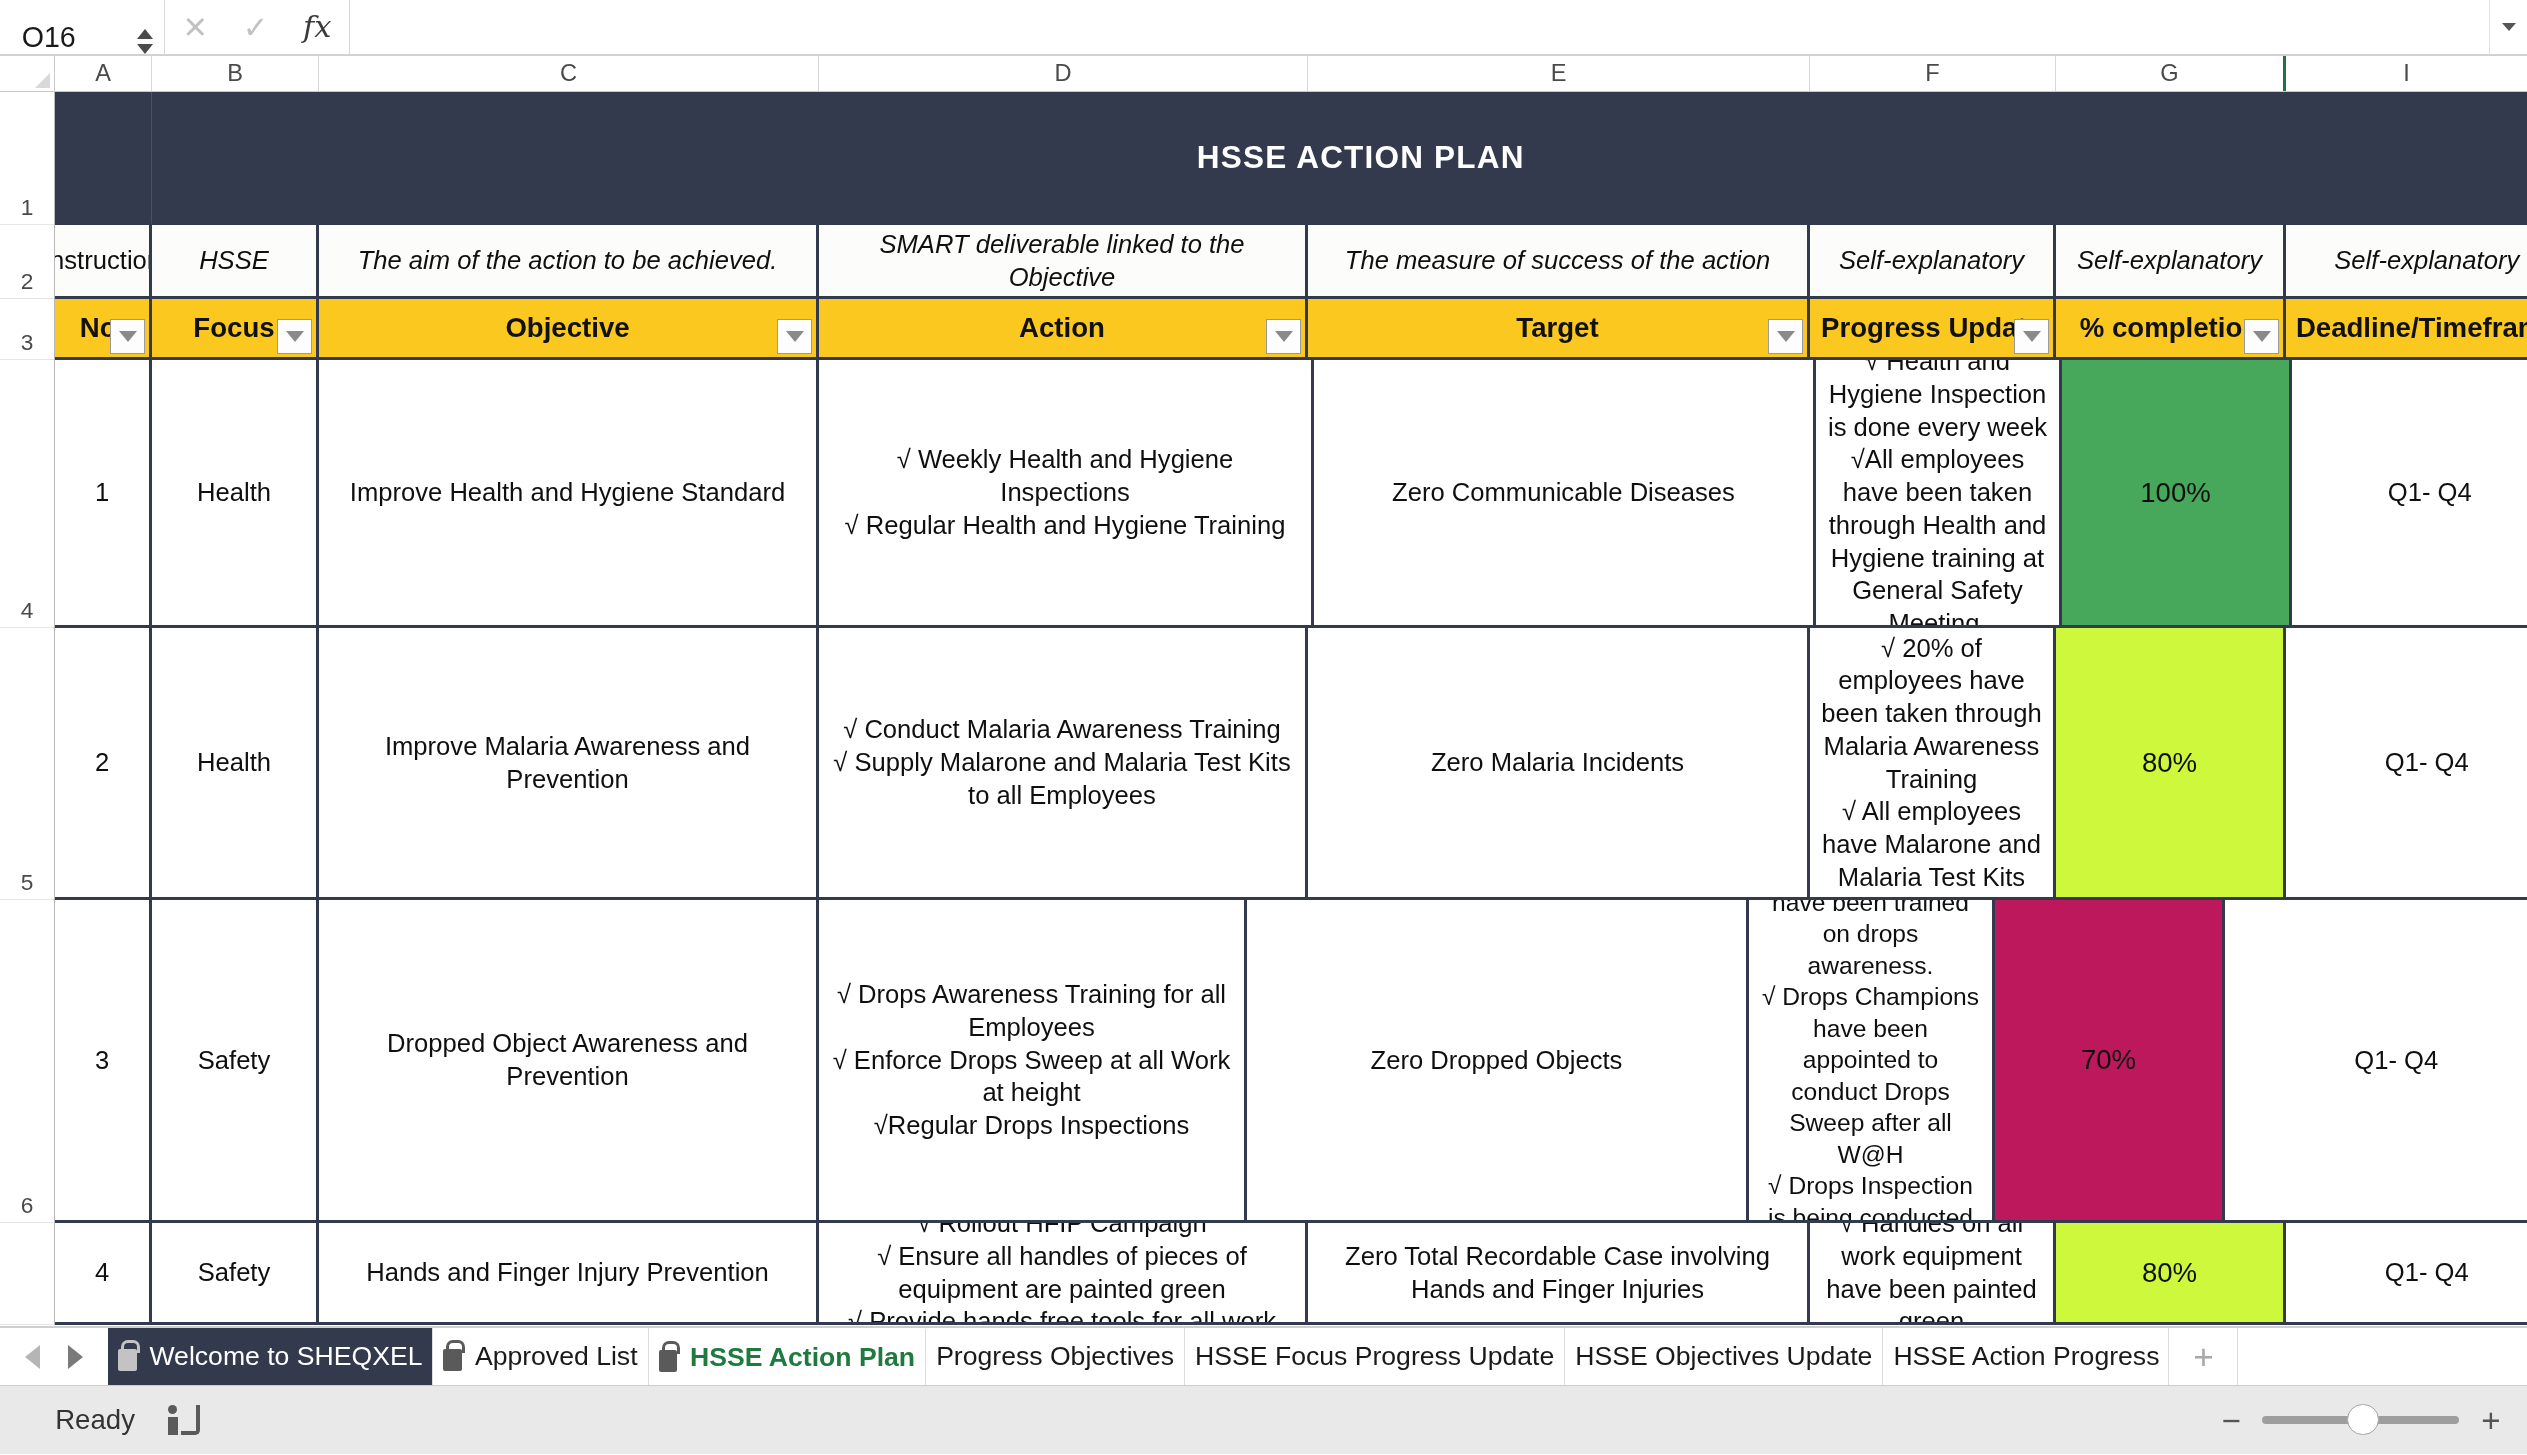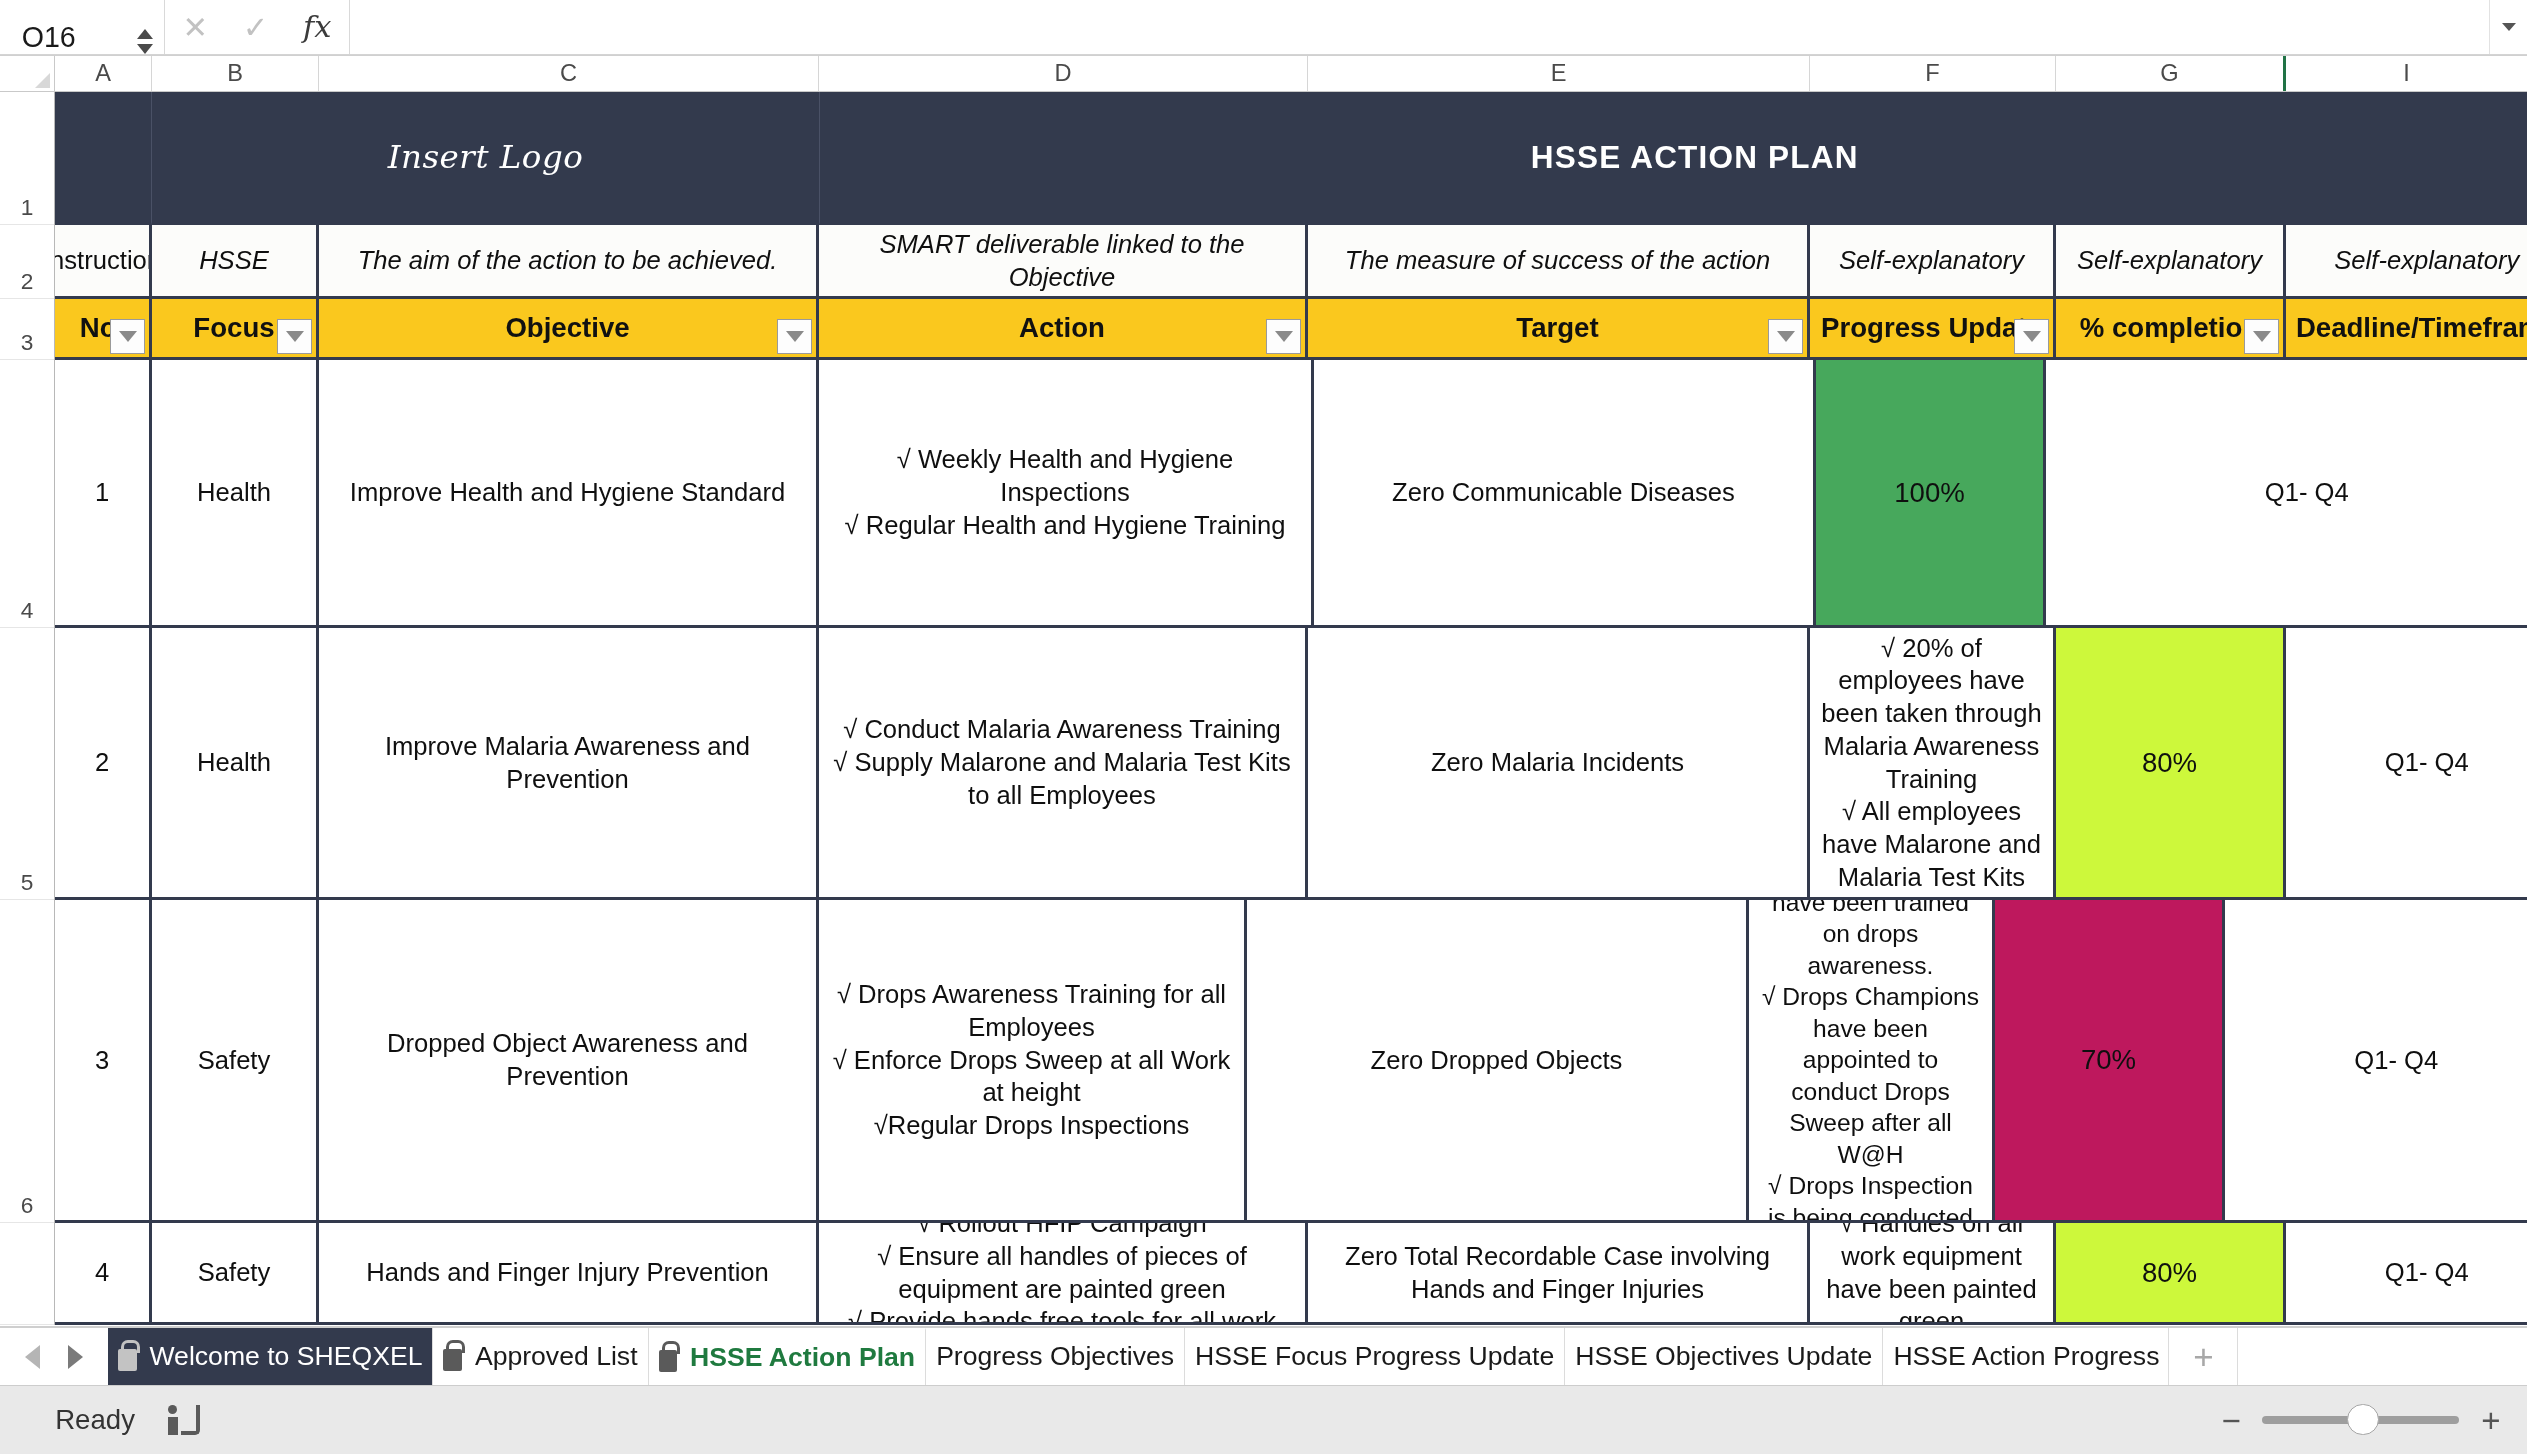--- a/index.html
+++ b/index.html
@@ -347,21 +347,20 @@
       <div class="rowhead" style="height:268px">4</div>
       <div class="rowhead" style="height:272px">5</div>
       <div class="rowhead" style="height:323px">6</div>
       <div class="rowhead" style="height:102px"></div>
     </div>
 
     <div id="grid-cols">
 
       <div class="srow" style="height:133px">
         <div class="banner" style="width:97px"></div>
-        <div class="banner logo-cell" style="width:668px">Insert Logo</div>
         <div class="banner title-cell" style="flex:1">HSSE ACTION PLAN</div>
       </div>
 
       <div class="srow" style="height:74px">
         <div class="cell instr plain" style="width:97px">Instruction</div>
         <div class="cell instr" style="width:167px">HSSE</div>
         <div class="cell instr" style="width:500px">The aim of the action to be achieved.</div>
         <div class="cell instr" style="width:489px">SMART deliverable linked to the Objective</div>
         <div class="cell instr" style="width:502px">The measure of success of the action</div>
         <div class="cell instr" style="width:246px">Self-explanatory</div>
@@ -403,20 +402,22 @@
         </div>
       </div>
 
       <div class="srow" style="height:268px">
         <div class="cell" style="width:97px">1</div>
         <div class="cell" style="width:167px">Health</div>
         <div class="cell" style="width:500px">Improve Health and Hygiene Standard</div>
         <div class="cell" style="width:495px">√ Weekly Health and Hygiene Inspections
 √ Regular Health and Hygiene Training</div>
         <div class="cell" style="width:502px">Zero Communicable Diseases</div>
+        <div class="cell" style="width:246px">√ Health and Hygiene Inspection is done every week
+√All employees have been taken through Health and Hygiene training at General Safety Meeting.</div>
         <div class="cell pct-cell" style="width:230px;background:#47A85C">100%</div>
         <div class="cell" style="flex:1">Q1- Q4</div>
       </div>
 
       <div class="srow" style="height:272px">
         <div class="cell" style="width:97px">2</div>
         <div class="cell" style="width:167px">Health</div>
         <div class="cell" style="width:500px">Improve Malaria Awareness and Prevention</div>
         <div class="cell" style="width:489px">√ Conduct Malaria Awareness Training
 √ Supply Malarone and Malaria Test Kits to all Employees</div>

